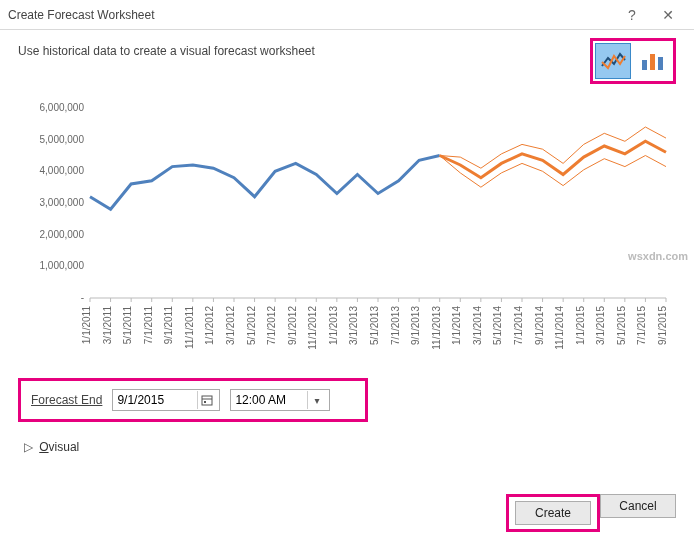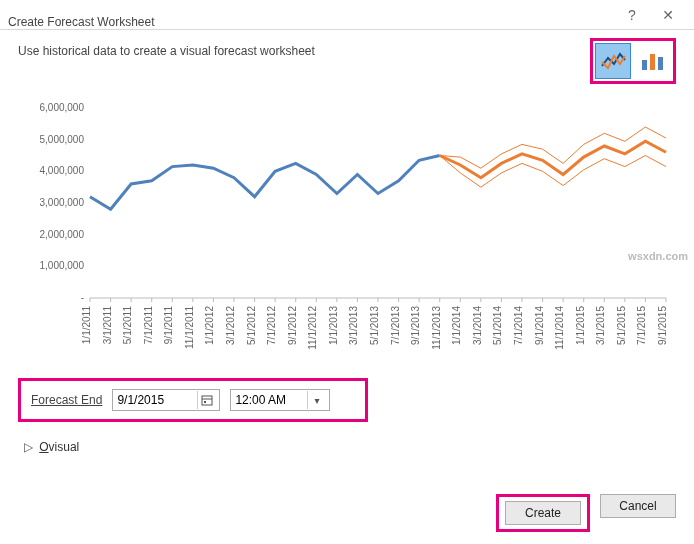--- a/index.html
+++ b/index.html
@@ -9,21 +9,21 @@
   background: #fff;
   width: 694px;
   height: 544px;
   overflow: hidden;
 }
 .titlebar {
   height: 30px;
   background: #fff;
   border-bottom: 1px solid #d9d9d9;
   display: flex;
-  align-items: flex-end;
+  align-items: center;
   padding: 0 8px;
   color: #444;
 }
 .titlebar .title { flex: 1; font-size: 12px; }
 .titlebar .icon-btn {
   width: 36px; height: 28px;
   display: flex; align-items: center; justify-content: center;
   color: #666; font-size: 14px;
 }
 .content { padding: 14px 18px 10px 18px; }
@@ -86,21 +86,20 @@
   color: #555; font-size: 10px;
 }
 .options-row { margin-top: 18px; padding-left: 6px; color: #333; font-size: 12px; }
 .options-row .caret { display:inline-block; transform: rotate(0deg); margin-right: 6px; color: #555; }
 .options-row u { text-decoration: underline; }
 .dialog-buttons {
   position: absolute;
   right: 18px;
   bottom: 12px;
   display: flex;
-  gap: 10px;
   padding-left: 16px;
 }
 .btn {
   min-width: 76px;
   height: 24px;
   border: 1px solid #adadad;
   background: #e9e9e9;
   font-size: 12px;
   color: #222;
   padding: 0 12px;

